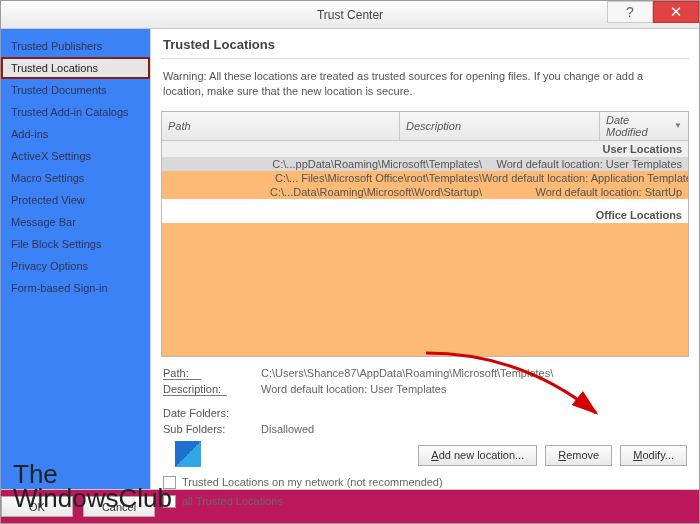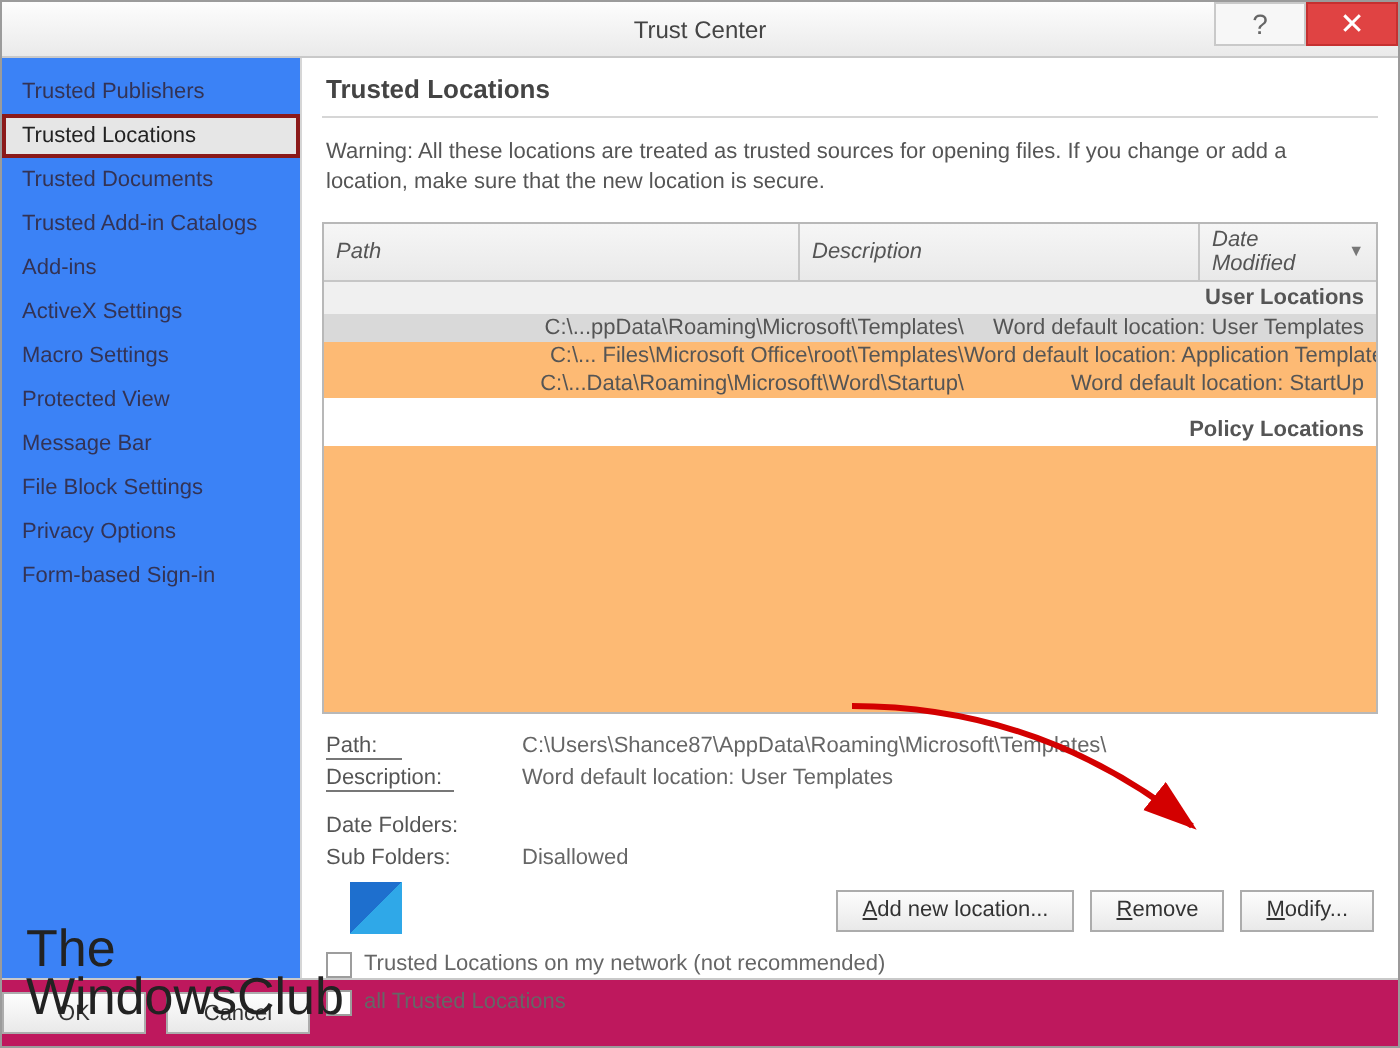--- a/index.html
+++ b/index.html
@@ -100,21 +100,21 @@
             <span class="c2">Word default location: User Templates</span>
           </div>
           <div class="row">
             <span class="c1">C:\... Files\Microsoft Office\root\Templates\</span>
             <span class="c2">Word default location: Application Templates</span>
           </div>
           <div class="row">
             <span class="c1">C:\...Data\Roaming\Microsoft\Word\Startup\</span>
             <span class="c2">Word default location: StartUp</span>
           </div>
-          <div class="group-row" style="background:#fff;padding-top:10px;">Policy Locations</div>
+          <div class="group-row" style="background:#fff;padding-top:10px;">Office Locations</div>
         </div>
       </div>
 
       <div class="details">
         <span class="lbl ul">Path:</span>
         <span>C:\Users\Shance87\AppData\Roaming\Microsoft\Templates\</span>
         <span class="lbl ul ul2">Description:</span>
         <span>Word default location: User Templates</span>
         <span class="lbl" style="height:4px;"></span>
           <span></span>

